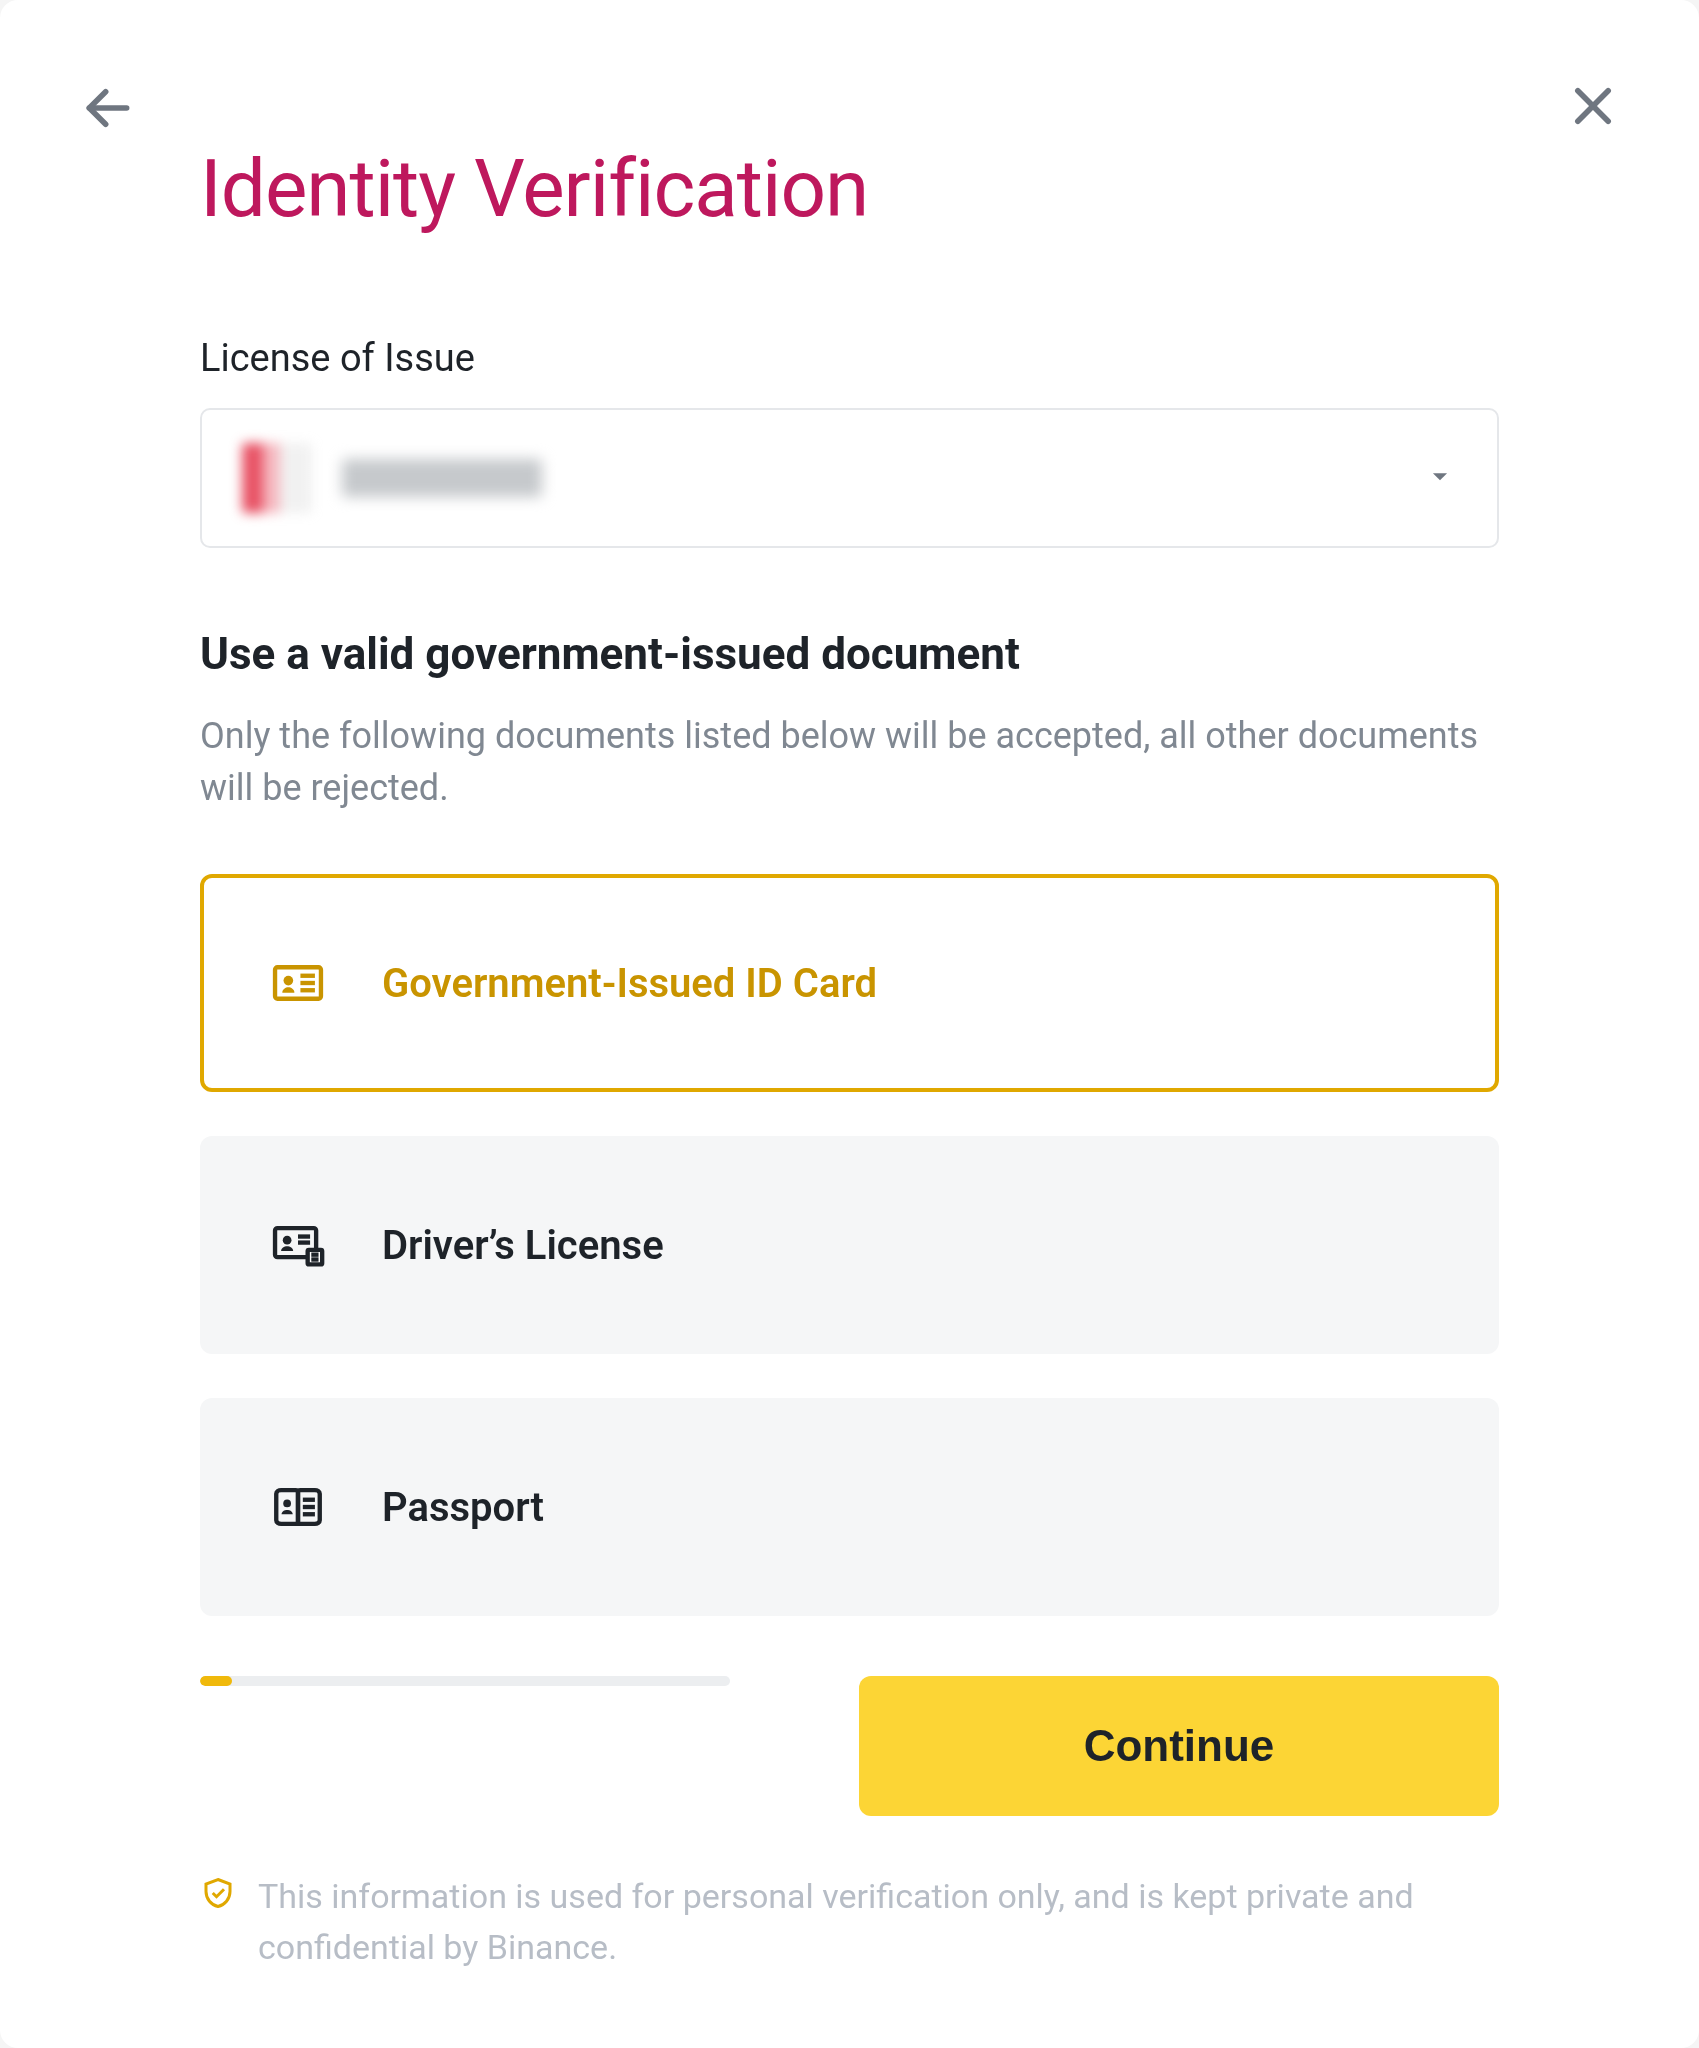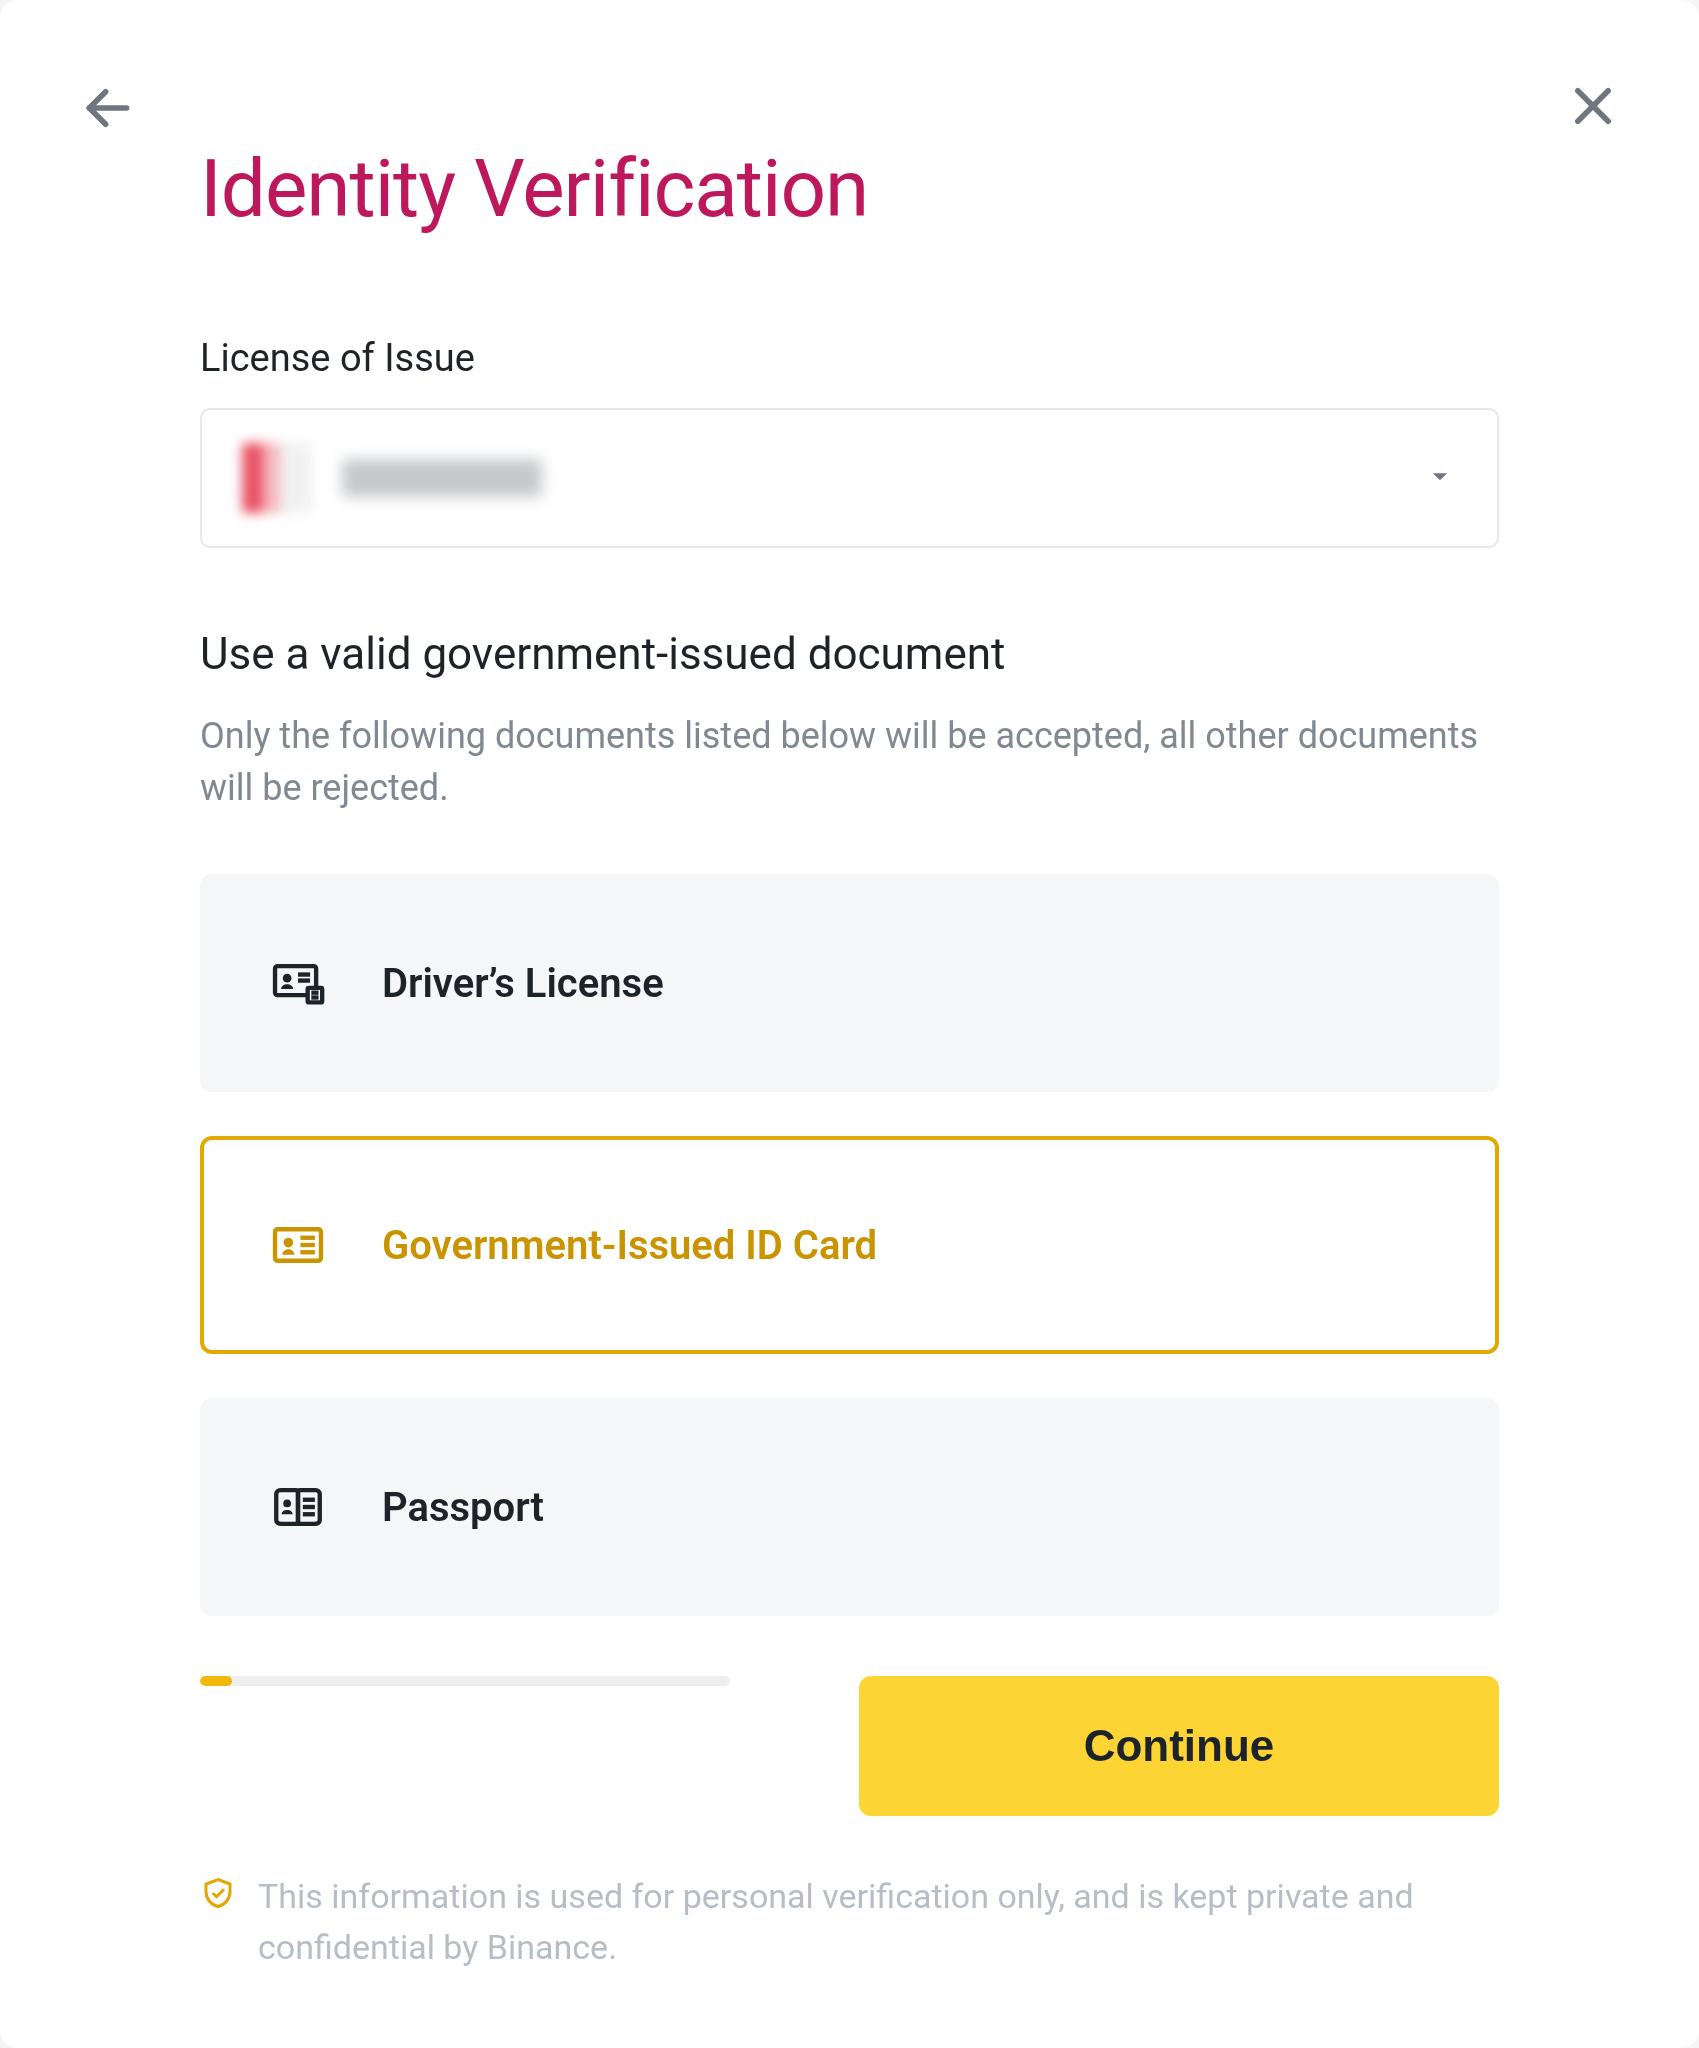--- a/index.html
+++ b/index.html
@@ -77,21 +77,21 @@
     filter: blur(7px);
     border-radius: 4px;
   }
   .chevron {
     position: absolute;
     right: 40px;
     color: #6f7680;
   }
   .section-heading {
     font-size: 44px;
-    font-weight: 400;
+    font-weight: 700;
     color: #1e2329;
     margin-bottom: 30px;
   }
   .section-sub {
     font-size: 36px;
     color: #808892;
     line-height: 1.45;
     margin-bottom: 60px;
   }
   .doc-option {
@@ -196,51 +196,51 @@
     <div class="country-name-blur"></div>
     <span class="chevron">
       <svg width="34" height="34" viewBox="0 0 24 24" fill="currentColor">
           <path d="M7 10l5 5 5-5z"></path>
         </svg>
     </span>
   </div>
 
   <div class="section-heading">Use a valid government-issued document</div>
   <div class="section-sub">Only the following documents listed below will be accepted, all other documents will be rejected.</div>
+
+  <div class="doc-option selected">
+    <span class="doc-icon">
+      <svg width="58" height="58" viewBox="0 0 24 24" fill="none" stroke="currentColor" stroke-width="1.8">
+          <rect x="2.5" y="5.5" width="19" height="13" rx="1"></rect>
+          <circle cx="8" cy="11" r="2" fill="currentColor" stroke="none"></circle>
+          <path d="M5.5 16c0-1.4 1.4-2.2 2.5-2.2s2.5.8 2.5 2.2" stroke="none" fill="currentColor"></path>
+          <line x1="13" y1="9" x2="19" y2="9"></line>
+          <line x1="13" y1="12" x2="19" y2="12"></line>
+          <line x1="13" y1="15" x2="19" y2="15"></line>
+        </svg>
+    </span>
+    <span class="doc-label">Government-Issued ID Card</span>
+  </div>
 
   <div class="doc-option unselected">
     <span class="doc-icon">
       <svg width="58" height="58" viewBox="0 0 24 24" fill="none" stroke="currentColor" stroke-width="1.8">
           <rect x="2.5" y="5" width="17" height="12" rx="1"></rect>
           <circle cx="7.5" cy="10" r="1.8" fill="currentColor" stroke="none"></circle>
           <path d="M5 14.5c0-1.3 1.3-2 2.5-2s2.5.7 2.5 2" stroke="none" fill="currentColor"></path>
           <line x1="12" y1="8.5" x2="17" y2="8.5"></line>
           <line x1="12" y1="11" x2="17" y2="11"></line>
           <rect x="16" y="14" width="6" height="6" rx="0.5" fill="#ffffff"></rect>
           <line x1="17.5" y1="16" x2="20.5" y2="16"></line>
           <line x1="17.5" y1="18" x2="20.5" y2="18"></line>
         </svg>
     </span>
     <span class="doc-label">Driver’s License</span>
   </div>
 
-  <div class="doc-option selected">
-    <span class="doc-icon">
-      <svg width="58" height="58" viewBox="0 0 24 24" fill="none" stroke="currentColor" stroke-width="1.8">
-          <rect x="2.5" y="5.5" width="19" height="13" rx="1"></rect>
-          <circle cx="8" cy="11" r="2" fill="currentColor" stroke="none"></circle>
-          <path d="M5.5 16c0-1.4 1.4-2.2 2.5-2.2s2.5.8 2.5 2.2" stroke="none" fill="currentColor"></path>
-          <line x1="13" y1="9" x2="19" y2="9"></line>
-          <line x1="13" y1="12" x2="19" y2="12"></line>
-          <line x1="13" y1="15" x2="19" y2="15"></line>
-        </svg>
-    </span>
-    <span class="doc-label">Government-Issued ID Card</span>
-  </div>
-
   <div class="doc-option unselected">
     <span class="doc-icon">
       <svg width="58" height="58" viewBox="0 0 24 24" fill="none" stroke="currentColor" stroke-width="1.8">
           <path d="M3 6.5 C3 5.5 4 5 5 5 L11 5 C11.6 5 12 5.4 12 6 L12 19 L5 19 C4 19 3 18.5 3 17.5 Z"></path>
           <path d="M21 6.5 C21 5.5 20 5 19 5 L13 5 C12.4 5 12 5.4 12 6 L12 19 L19 19 C20 19 21 18.5 21 17.5 Z"></path>
           <circle cx="7.5" cy="10.5" r="1.6" fill="currentColor" stroke="none"></circle>
           <path d="M5.2 15c0-1.2 1.2-1.8 2.3-1.8s2.3.6 2.3 1.8" stroke="none" fill="currentColor"></path>
           <line x1="14" y1="9" x2="19" y2="9"></line>
           <line x1="14" y1="12" x2="19" y2="12"></line>
           <line x1="14" y1="15" x2="19" y2="15"></line>

